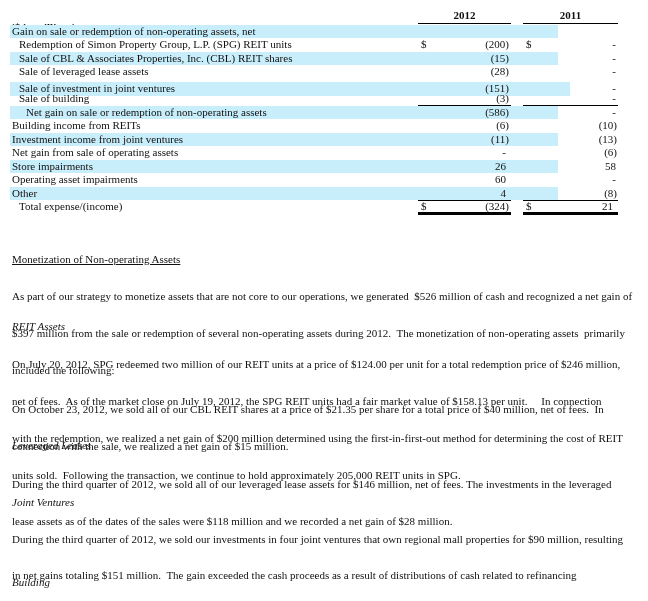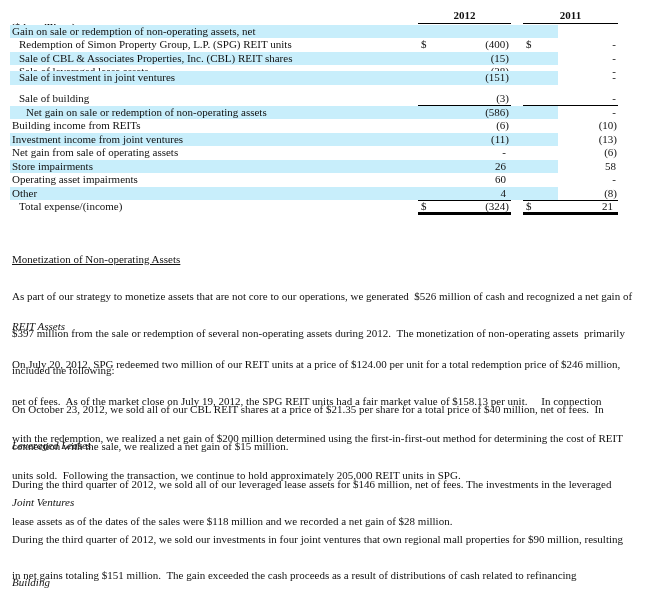--- a/index.html
+++ b/index.html
@@ -39,21 +39,21 @@
   <div class="rule" style="left:523px;width:95px;top:23px;"></div>
 
   <div class="row shaded" style="top:24.5px;">
     <span class="lbl">Gain on sale or redemption of non-operating assets, net</span>
   </div>
 
   <div class="row" style="top:38px;">
     <span class="lbl i1">Redemption of Simon Property Group, L.P. (SPG) REIT units</span>
     <div class="cell c2012">
         <span class="cur">$</span>
-        <span class="val">(400)</span>
+        <span class="val">(200)</span>
       </div>
     <div class="cell c2011">
         <span class="cur">$</span>
         <span class="val np">-</span>
       </div>
   </div>
 
   <div class="row shaded" style="top:51.5px;">
     <span class="lbl i1">Sale of CBL &amp; Associates Properties, Inc. (CBL) REIT shares</span>
     <div class="cell c2012">
@@ -67,21 +67,21 @@
   <div class="row" style="top:65px;">
     <span class="lbl i1">Sale of leveraged lease assets</span>
     <div class="cell c2012">
         <span class="val">(28)</span>
       </div>
     <div class="cell c2011">
         <span class="val np">-</span>
       </div>
   </div>
 
-  <div class="row shaded" style="top:71px;">
+  <div class="row shaded" style="top:82px;padding-left:12px;">
     <span class="lbl i1">Sale of investment in joint ventures</span>
     <div class="cell c2012">
         <span class="val">(151)</span>
       </div>
     <div class="cell c2011">
         <span class="val np">-</span>
       </div>
   </div>
 
   <div class="row" style="top:92px;">

